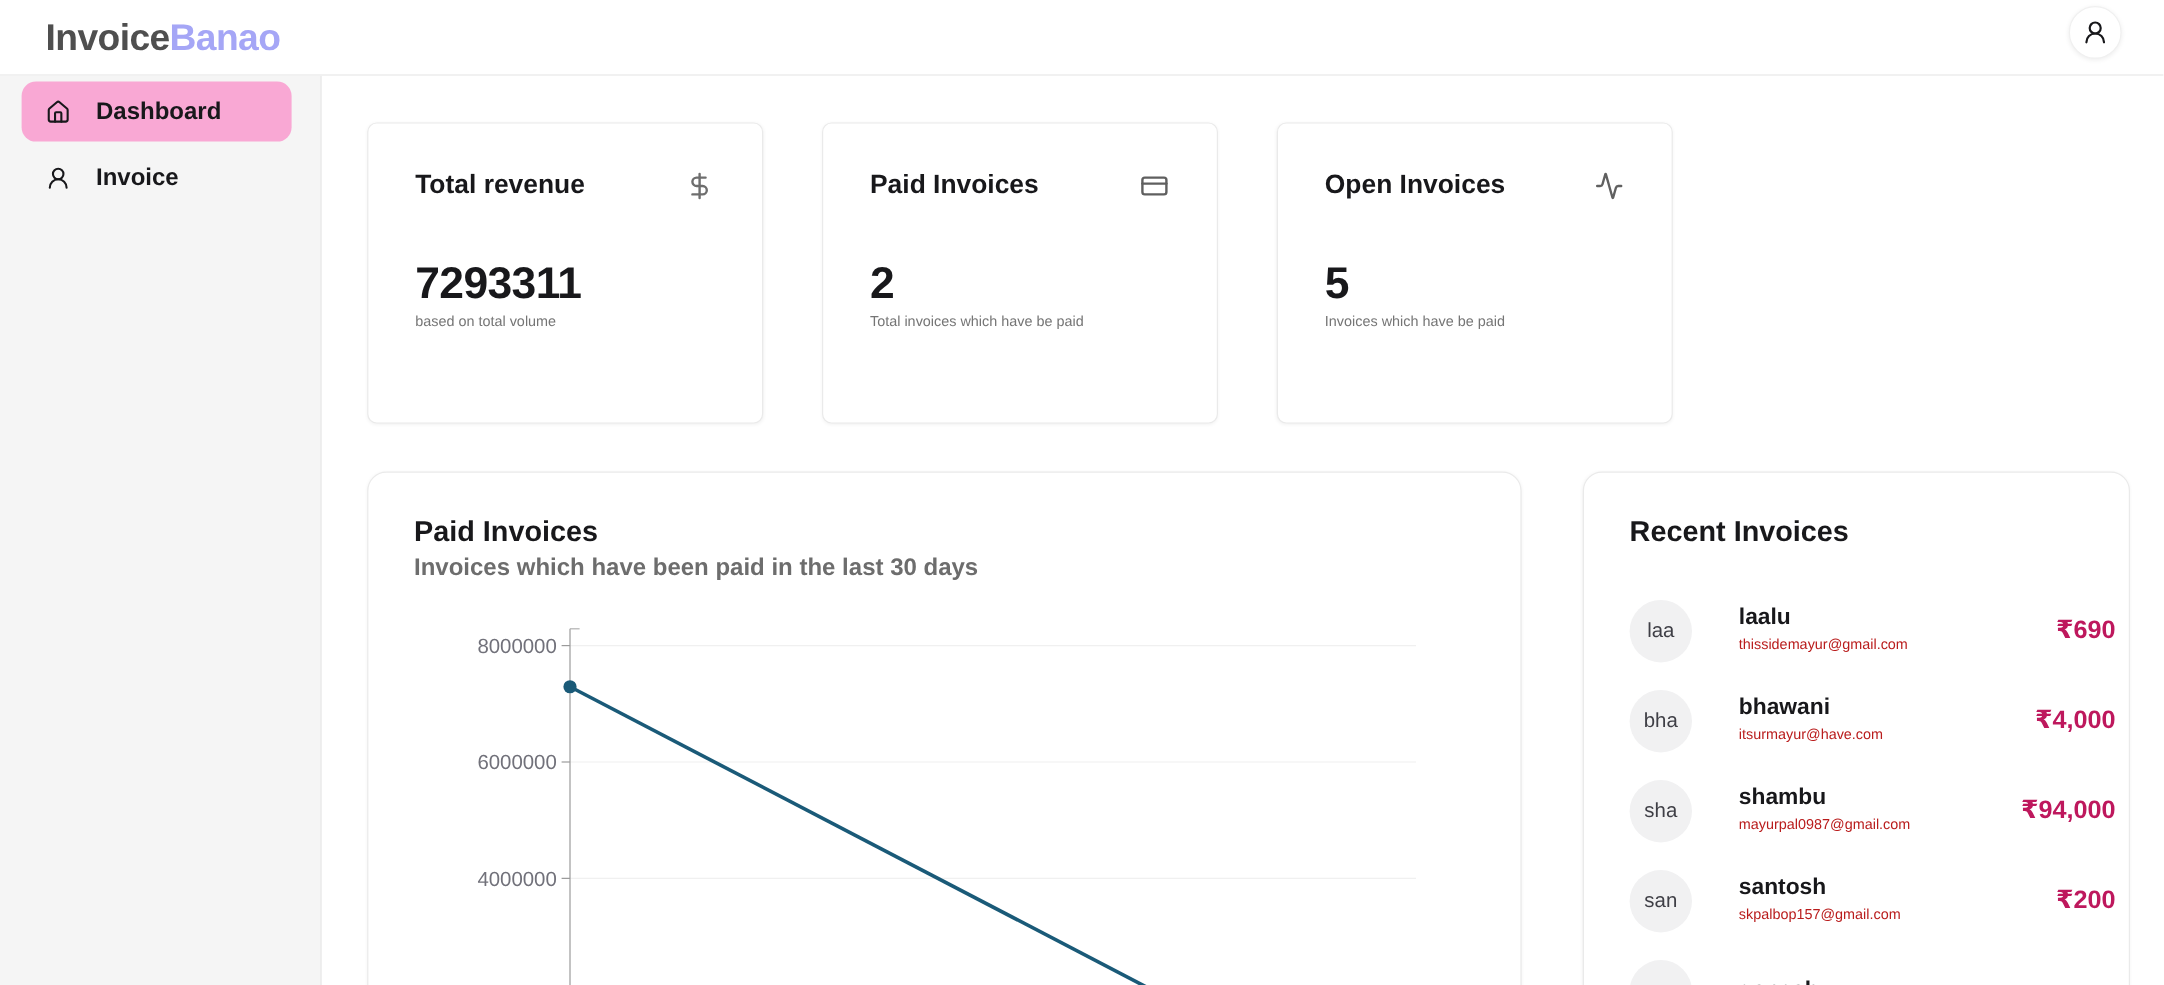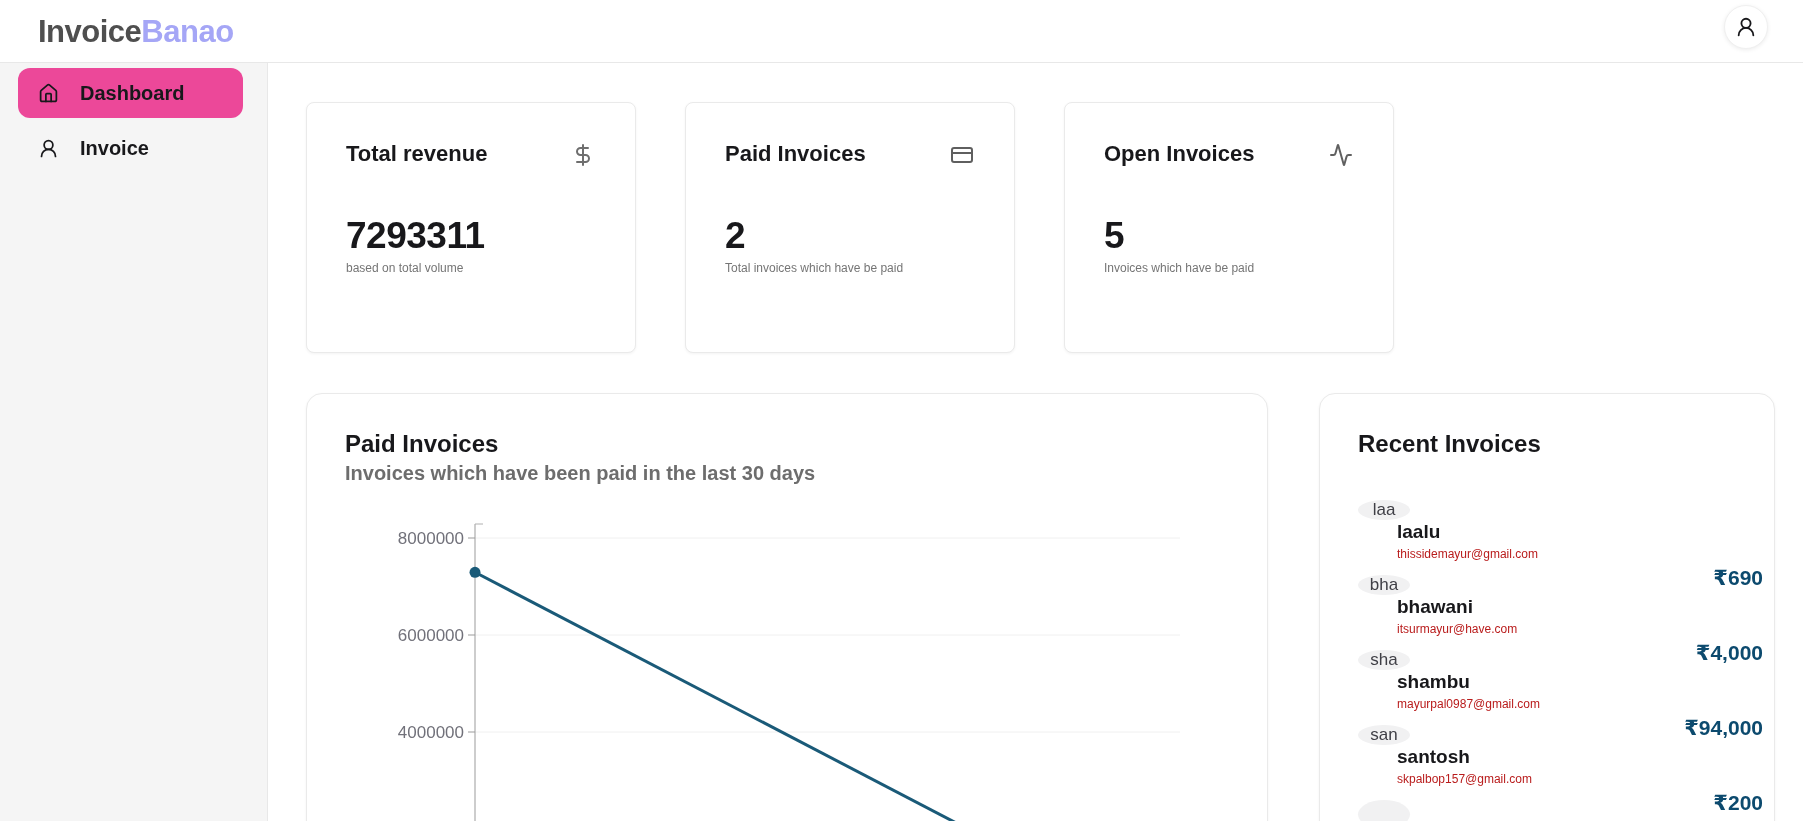--- a/index.html
+++ b/index.html
@@ -29,21 +29,21 @@
 
   
   .sidebar {
     position:absolute; left:0; top:63px; width:268px; height:758px;
     background:#f5f5f5; border-right:1px solid #e8e8e8; padding:5px 18px 0 18px;
   }
   .nav-item {
     width:225px; height:50px; border-radius:12px; display:flex; align-items:center;
     padding-left:20px; margin-bottom:5px; cursor:pointer; color:#18181b;
   }
-  .nav-item.active { background:#ec4899; }
+  .nav-item.active { background:#f9a8d4; }
   .nav-item .icon { width:21px; height:21px; }
   .nav-label { font-size:20px; font-weight:600; margin-left:21px; }
 
   
   .cards-row { position:absolute; left:306px; top:102px; display:flex; gap:49px; }
   .stat-card {
     width:330px; height:251px; background:#ffffff; border:1px solid #eaeaea; border-radius:8px;
     box-shadow:0 1px 3px rgba(0,0,0,.05); padding:38px 40px 0 39px;
   }
   .stat-head { display:flex; justify-content:space-between; align-items:flex-start; }
@@ -58,29 +58,29 @@
     box-shadow:0 1px 3px rgba(0,0,0,.05);
   }
   .chart-card { left:306px; top:393px; width:962px; height:600px; padding:36px 0 0 38px; }
   .chart-title { font-size:24px; font-weight:700; line-height:1.2; }
   .chart-sub { font-size:20px; font-weight:600; color:#6d6d6d; margin-top:3px; }
   .chart-svg { position:absolute; left:0; top:0; width:962px; height:600px; }
 
   .recent-card { left:1319px; top:393px; width:456px; height:600px; padding:36px 11px 0 38px; }
   .recent-title { font-size:24px; font-weight:700; line-height:1.2; }
   .invoice-list { margin-top:41px; }
-  .invoice-row { display:flex; align-items:flex-start; height:52px; margin-bottom:23px;flex-direction:column; }
+  .invoice-row { display:flex; align-items:center; height:52px; margin-bottom:23px; }
   .avatar {
     width:52px; height:52px; border-radius:50%; background:#f1f1f2; color:#3f3f46;
     display:flex; align-items:center; justify-content:center; font-size:17px;
   }
   .inv-text { margin-left:39px; }
   .inv-name { font-size:19px; font-weight:700; line-height:23px; color:#18181b; }
   .inv-email { font-size:12px; color:#b91c1c; line-height:23px; }
-  .inv-amount { margin-left:auto; font-size:21px; font-weight:700; color:#0c4a6e; }
+  .inv-amount { margin-left:auto; font-size:21px; font-weight:700; color:#be185d; }
 </style>
 </head>
 <body>
 
 <div class="header">
   <div class="logo">
     <span class="brand-a">Invoice</span>
       <span class="brand-b">Banao</span>
   </div>
   <div class="account-btn">

